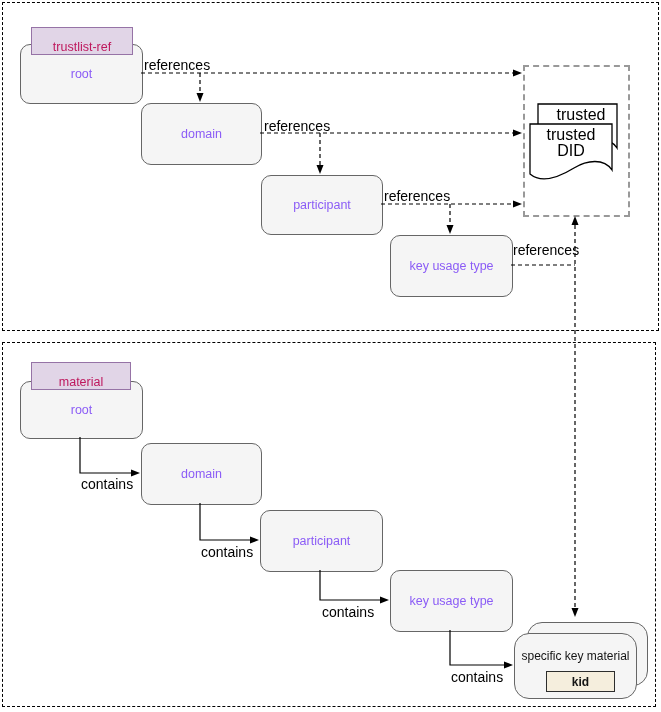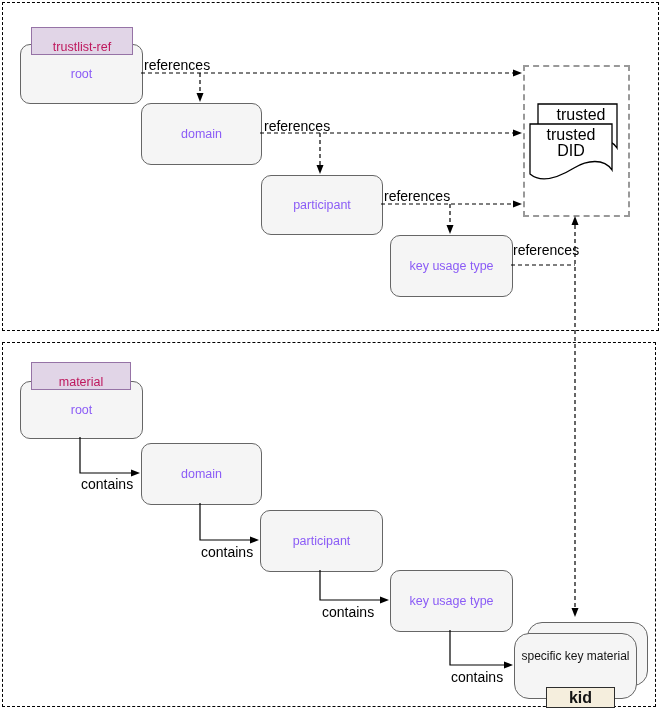--- a/index.html
+++ b/index.html
@@ -9,21 +9,21 @@
   .node{position:absolute;background:var(--node-fill,#f5f5f5);border:1px solid var(--node-border,#666666);
         border-radius:10px;display:flex;align-items:center;justify-content:center;
         font-size:12.5px;color:#8b5cf6;}
   .tag{position:absolute;background:var(--tag-fill,#e1d5e7);border:1px solid var(--tag-border,#9673a6);
        display:flex;align-items:flex-end;justify-content:center;font-size:12.5px;color:#be185d;}
   .container-box{position:absolute;border:2px dashed var(--container-border,#999999);}
   .card{position:absolute;background:var(--node-fill,#f5f5f5);border:1px solid var(--node-border,#666666);
         border-radius:15px;}
   .card-title{position:absolute;left:0;right:0;top:15px;text-align:center;font-size:12px;color:#141414;}
   .kid{position:absolute;background:var(--kid-fill,#f5eedd);border:1px solid var(--kid-border,#2d2d2d);
-       display:flex;align-items:center;justify-content:center;font-size:16px;font-weight:600;color:#141414;margin-top:16px;}
+       display:flex;align-items:center;justify-content:center;font-size:12px;font-weight:600;color:#141414;}
   .edge-label{position:absolute;font-size:14px;color:#000;white-space:nowrap;line-height:14px;}
   .doc-label{position:absolute;font-size:16px;line-height:16px;text-align:center;color:#000;}
   svg.wires{position:absolute;left:0;top:0;pointer-events:none;}
   .wire{fill:none;stroke:var(--edge-color,#000);stroke-width:1.2px;}
   .dashed{stroke-dasharray:4 3;}
   .arrow{fill:var(--edge-color,#000);stroke:none;}
   .doc{fill:var(--document-fill,#ffffff);stroke:var(--edge-color,#000);stroke-width:1.3px;}
 </style>
 </head>
 <body>

